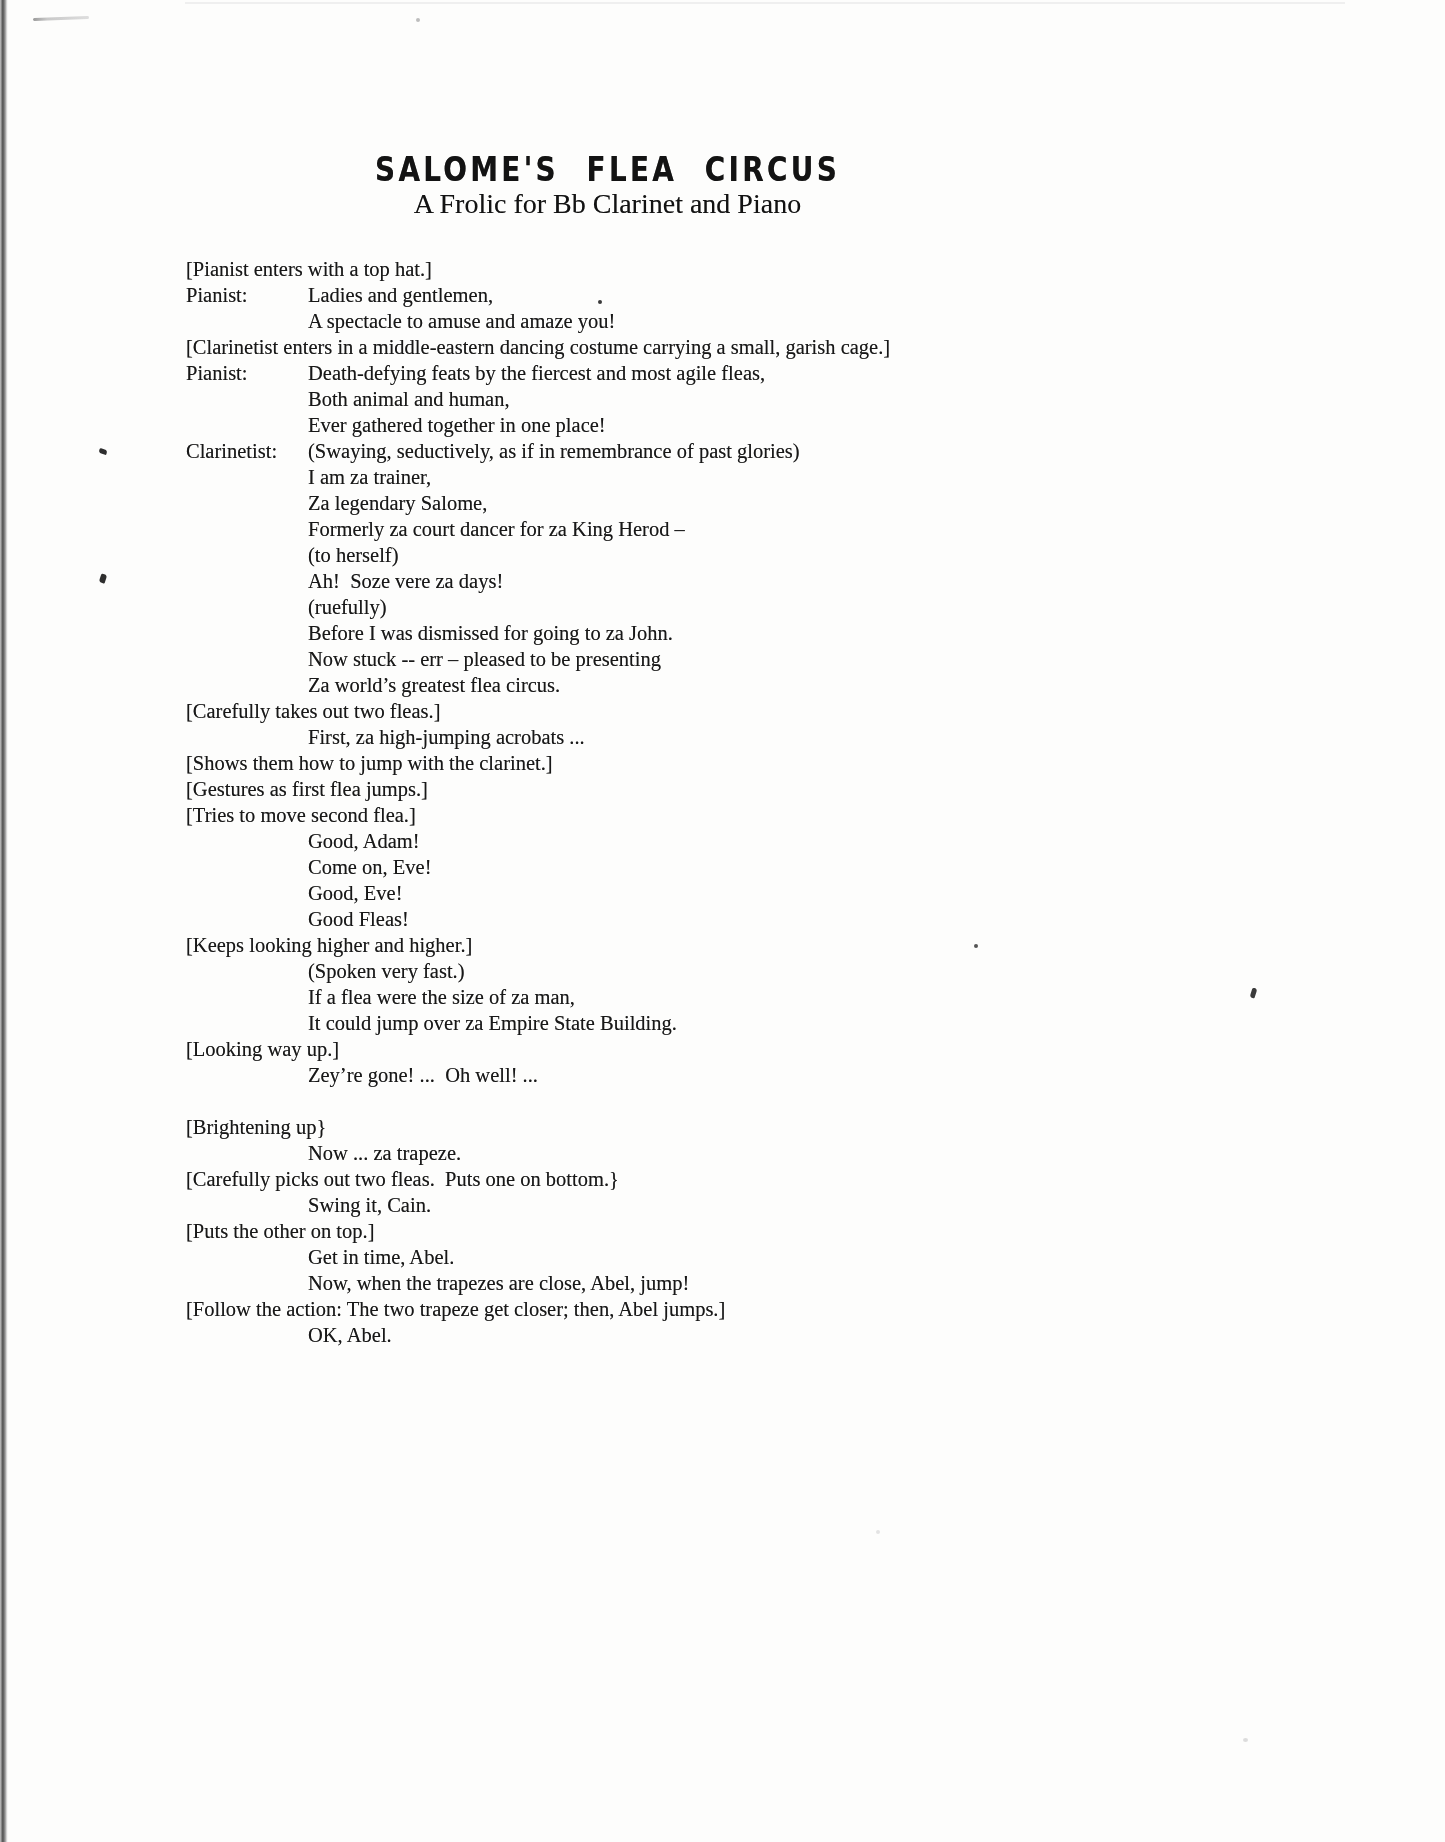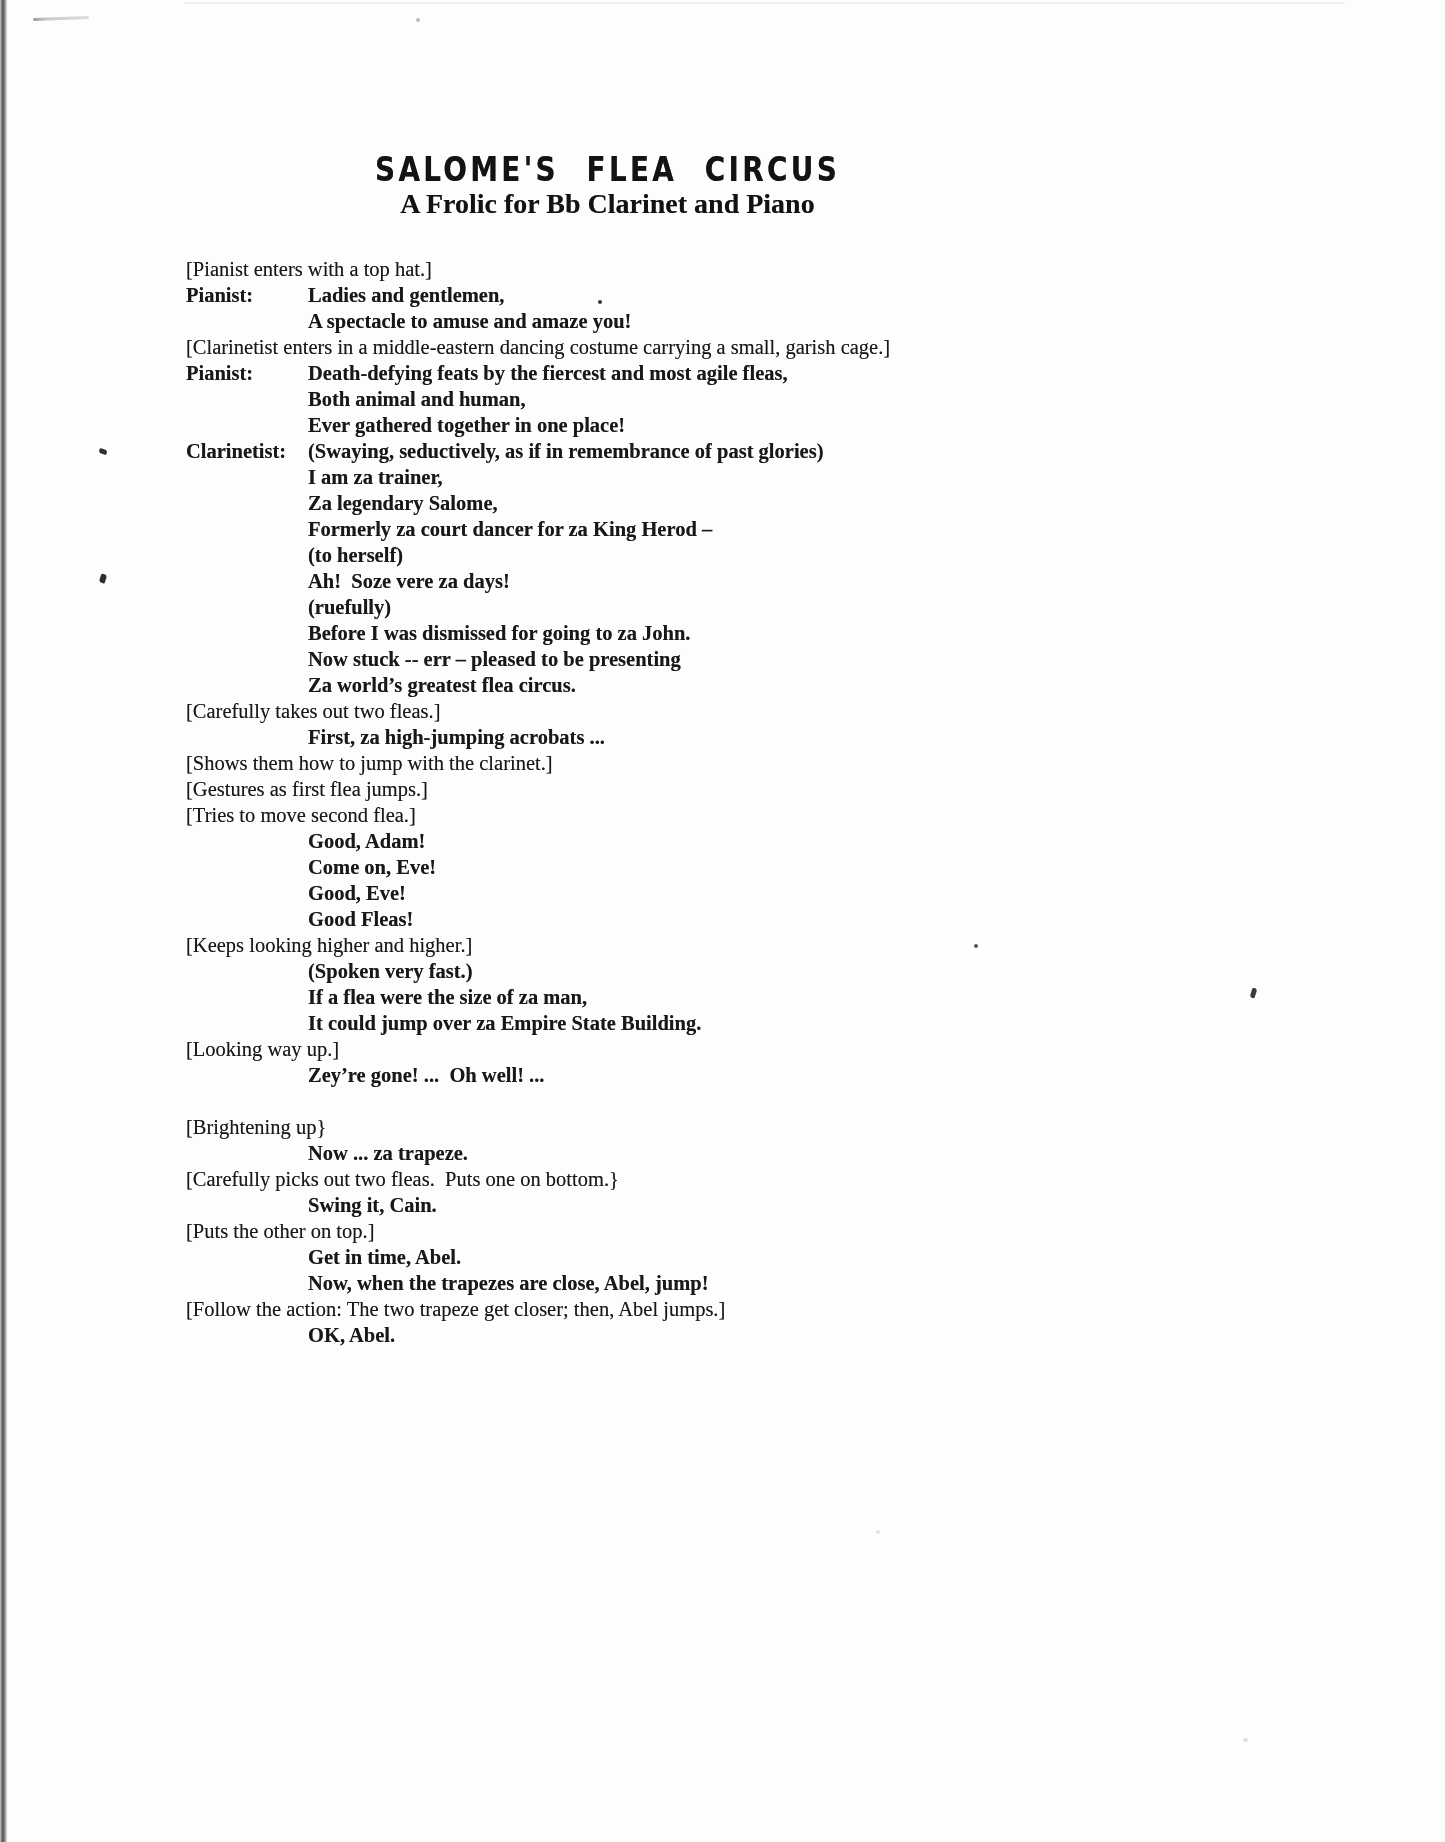--- a/index.html
+++ b/index.html
@@ -46,43 +46,43 @@
     word-spacing:18px;
     transform:scaleX(0.82);
     transform-origin:center;
     color:#131313;
     text-shadow:0 0 0.6px rgba(0,0,0,.55);
     white-space:nowrap;
   }
   .doc-subtitle{
     margin:0;
     font-family:"Liberation Serif", serif;
-    font-weight:bold;
+    font-weight:normal;
     font-size:28px;
     line-height:32px;
     color:#121212;
     text-shadow:0 0 0.4px rgba(0,0,0,.4);
   }
   
   .script{
     position:absolute;left:170px;top:256px;width:1240px;
     font-size:20.5px;
     line-height:26px;
     color:var(--ink,#181818);
     text-shadow:0 0 0.45px rgba(0,0,0,.45);
     margin-left:16px;
   }
   .line{position:relative;min-height:26px;white-space:pre-wrap;}
   .line.blank{height:26px;}
   .line .speaker{
     position:absolute;left:0;top:0;
-    font-weight:bold;
+    font-weight:normal;
   }
   .line .text{display:block;}
-  .line .text.indent{margin-left:122px;font-weight:bold;}
+  .line .text.indent{margin-left:122px;}
   
   .speck{position:absolute;border-radius:50%;}
   .pencil-squiggle{
     position:absolute;left:33px;top:17px;width:56px;height:3px;
     background:linear-gradient(90deg,#9a9a9a 0%,#c9c9c9 25%,#dedede 100%);
     border-radius:2px;
     transform:rotate(-2deg);
   }
   .tick{
     position:absolute;background:#2e2e2e;border-radius:2px 3px 1px 3px;

